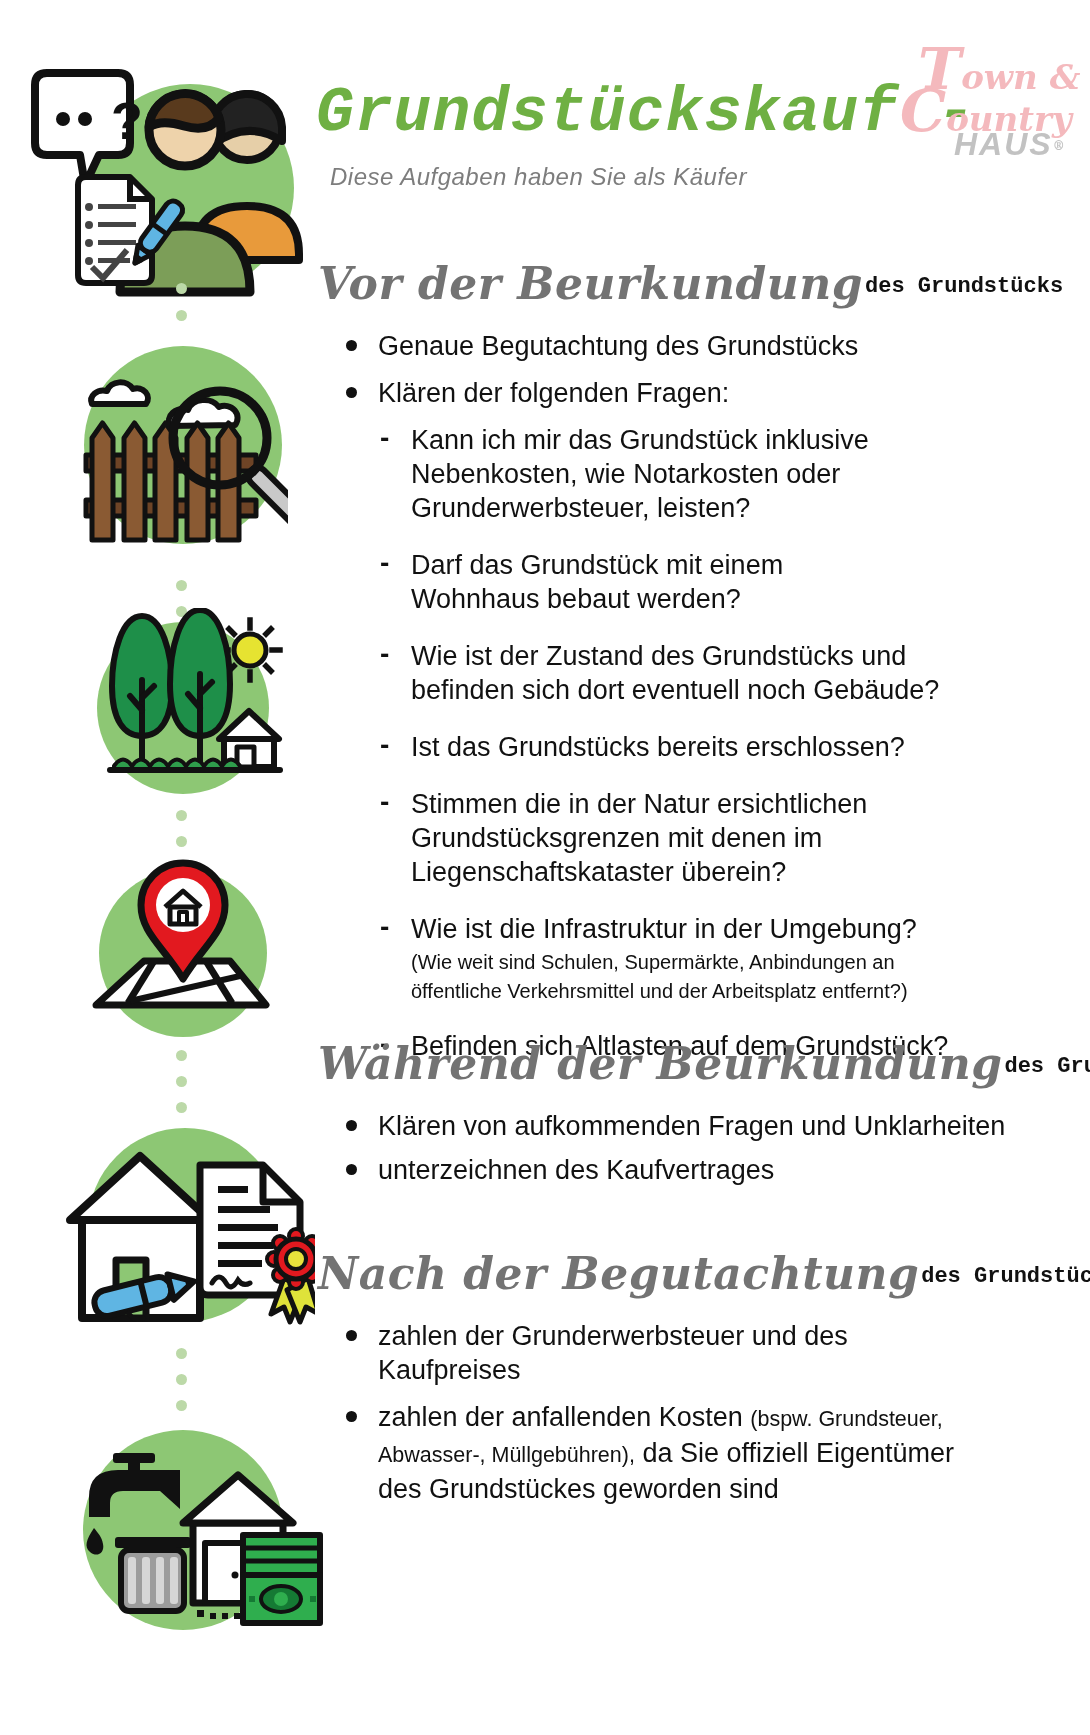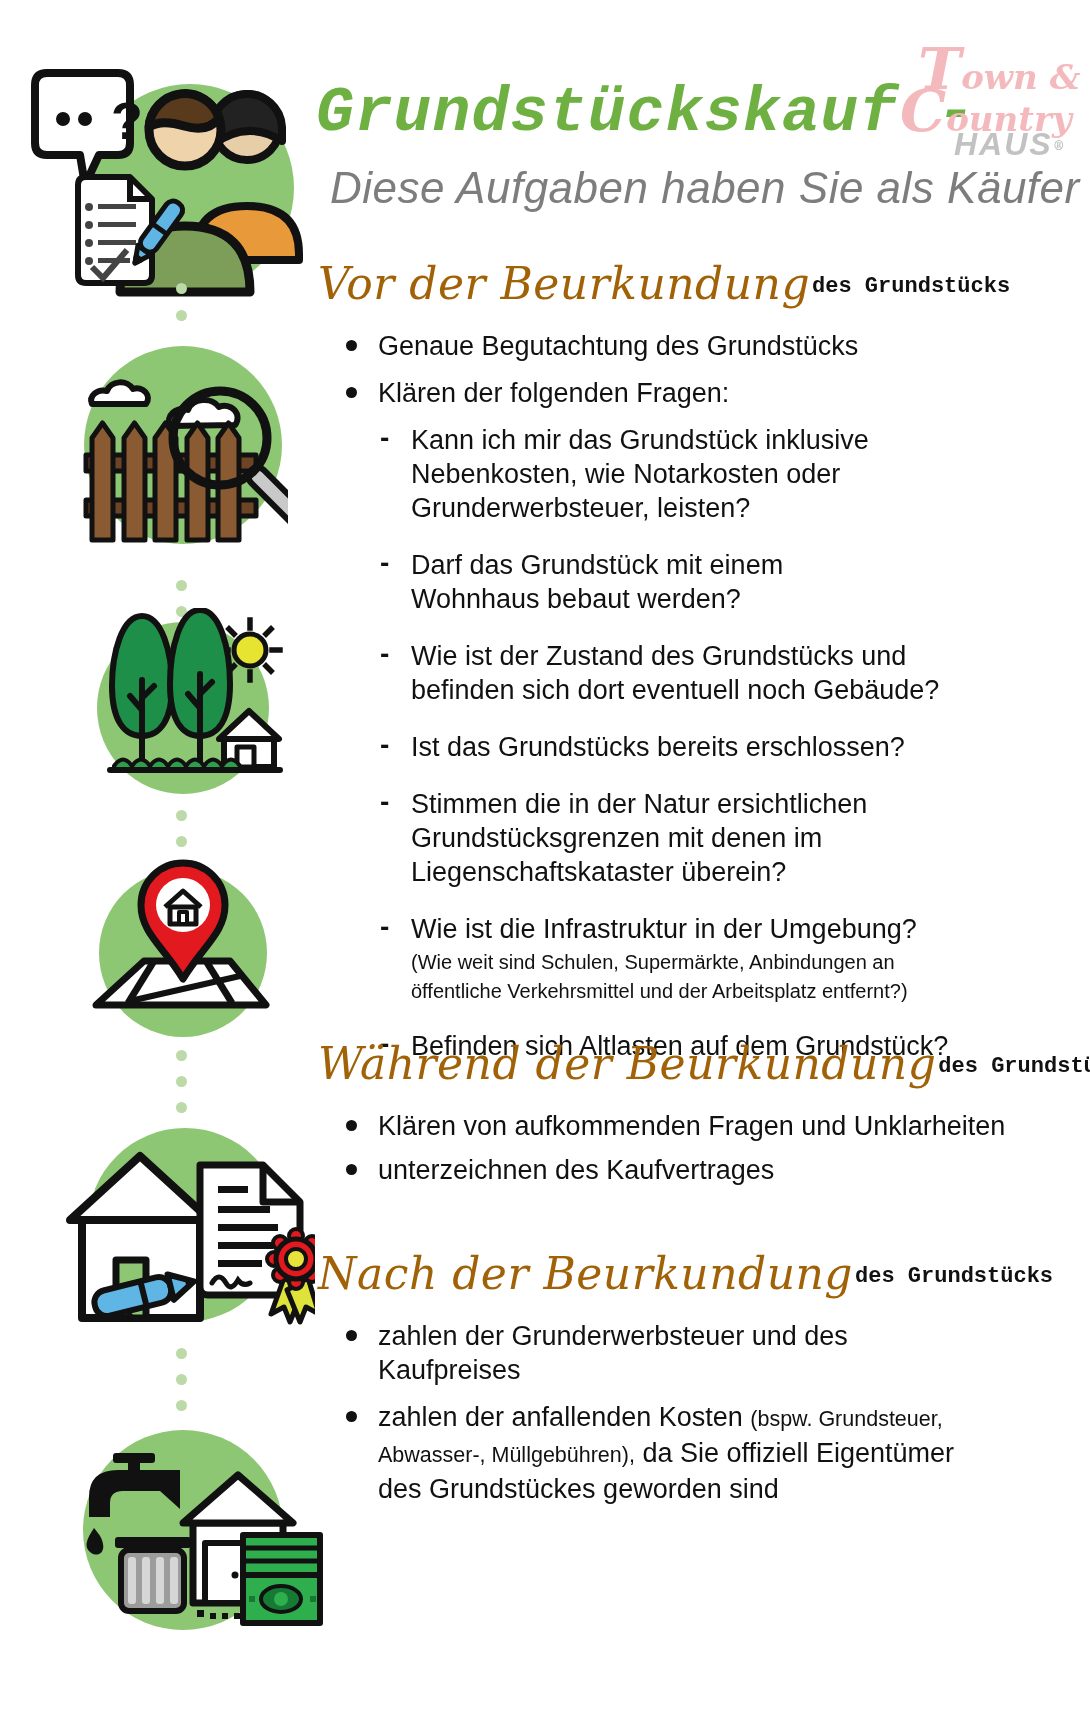--- a/index.html
+++ b/index.html
@@ -2,38 +2,38 @@
 <html><head>
 <meta charset="utf-8">
 <style>
   html,body{margin:0;padding:0;background:#ffffff;}
   body{font-family:"Liberation Sans",sans-serif;color:#111;}
   .canvas{position:relative;width:1090px;height:1735px;background:#fff;overflow:hidden;}
 
   
   .page-title{position:absolute;left:316px;top:78px;font-family:Liberation Mono, monospace;
     font-style:italic;font-weight:bold;font-size:63px;color:#6fb043;letter-spacing:1px;white-space:nowrap;}
-  .page-subtitle{position:absolute;left:330px;top:163px;font-size:44px;color:#7d7d7d;
+  .page-subtitle{position:absolute;left:330px;top:163px;font-size:24px;color:#7d7d7d;
     font-style:italic;letter-spacing:.5px;white-space:nowrap;}
 
   .logo{position:absolute;left:892px;top:40px;width:200px;line-height:1;
     font-family:"DejaVu Serif",serif;font-style:italic;font-weight:bold;color:#f4b9bd;}
   .logo .l1{font-size:34px;display:block;margin-left:26px;}
   .logo .l1::first-letter{font-size:58px;}
   .logo .l2{font-size:34px;display:block;margin-top:-16px;margin-left:8px;}
   .logo .l2::first-letter{font-size:58px;}
   .logo .l3{font-size:32px;display:inline-block;margin-top:-12px;margin-left:62px;color:#c2c2c2;
     font-family:"Liberation Sans",sans-serif;letter-spacing:2px;}
   .logo .reg{font-size:12px;color:#c2c2c2;vertical-align:top;font-style:normal;}
 
   
   .sec{position:absolute;left:318px;width:700px;}
   .sec h2{margin:0;white-space:nowrap;}
-  .script{font-family:"DejaVu Serif",serif;font-style:italic;font-weight:normal;
-    font-size:44px;color:#a16207;letter-spacing:.5px;}
+  .script{font-family:"DejaVu Serif",serif;font-style:italic;font-weight:bold;
+    font-size:44px;color:#737373;letter-spacing:.5px;}
   .suffix{font-size:22px;font-weight:bold;color:#111;position:relative;top:-7px;margin-left:2px;
     font-family:Liberation Mono, monospace;}
 
   ul{list-style:none;margin:0;padding:0;}
   .b{margin-top:20px;}
   .b li{position:relative;padding-left:60px;font-size:27px;line-height:34px;margin-bottom:13px;}
   .b li .bdot{position:absolute;left:28px;top:11px;width:11px;height:11px;border-radius:50%;background:#111;}
   .q{margin-top:10px;}
   .q li{position:relative;margin-left:62px;padding-left:31px;font-size:27px;line-height:34px;margin-bottom:23px;}
   .q li .dash{position:absolute;left:0;top:-2px;font-weight:bold;font-size:28px;}
@@ -329,21 +329,21 @@
 
   <section class="sec sec2">
     <h2><span class="script">Während der Beurkundung</span><span class="suffix">des Grundstücks</span></h2>
     <ul class="b">
       <li><span class="bdot"></span><span>Klären von aufkommenden Fragen und Unklarheiten</span></li>
       <li><span class="bdot"></span><span>unterzeichnen des Kaufvertrages</span></li>
     </ul>
   </section>
 
   <section class="sec sec3">
-    <h2><span class="script">Nach der Beurkundung</span><span class="suffix">des Grundstücks</span></h2>
+    <h2><span class="script">Nach der Begutachtung</span><span class="suffix">des Grundstücks</span></h2>
     <ul class="b">
       <li><span class="bdot"></span><span class="prewrap">zahlen der Grunderwerbsteuer und des
 Kaufpreises</span></li>
       <li><span class="bdot"></span><span>zahlen der anfallenden Kosten </span><span class="small-inline">(bspw. Grundsteuer, Abwasser-, Müllgebühren),</span><span> da Sie offiziell Eigentümer des Grundstückes geworden sind</span></li>
     </ul>
   </section>
 
 </div>
 
 </body></html>

